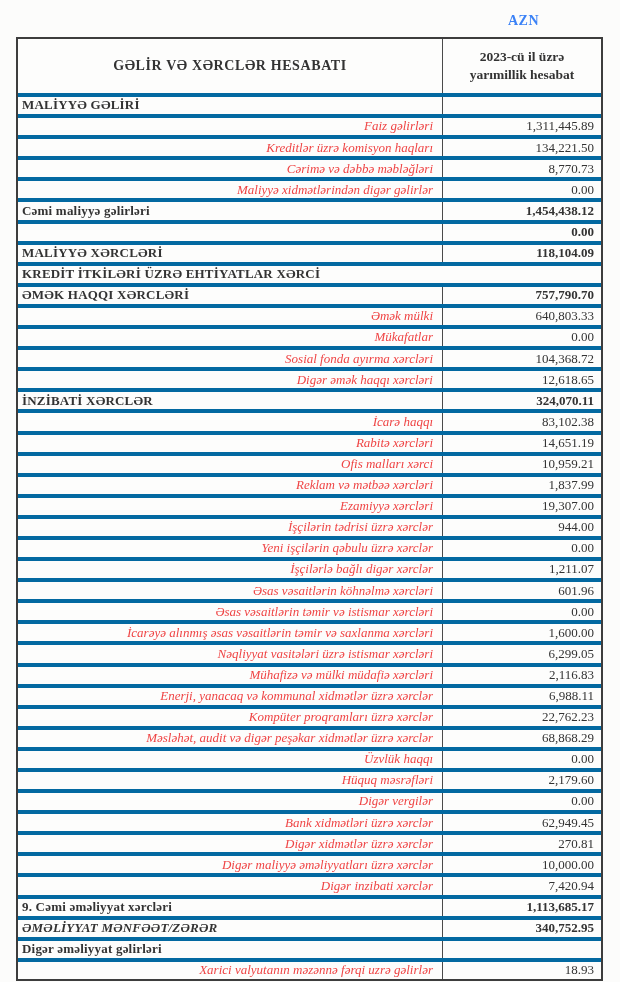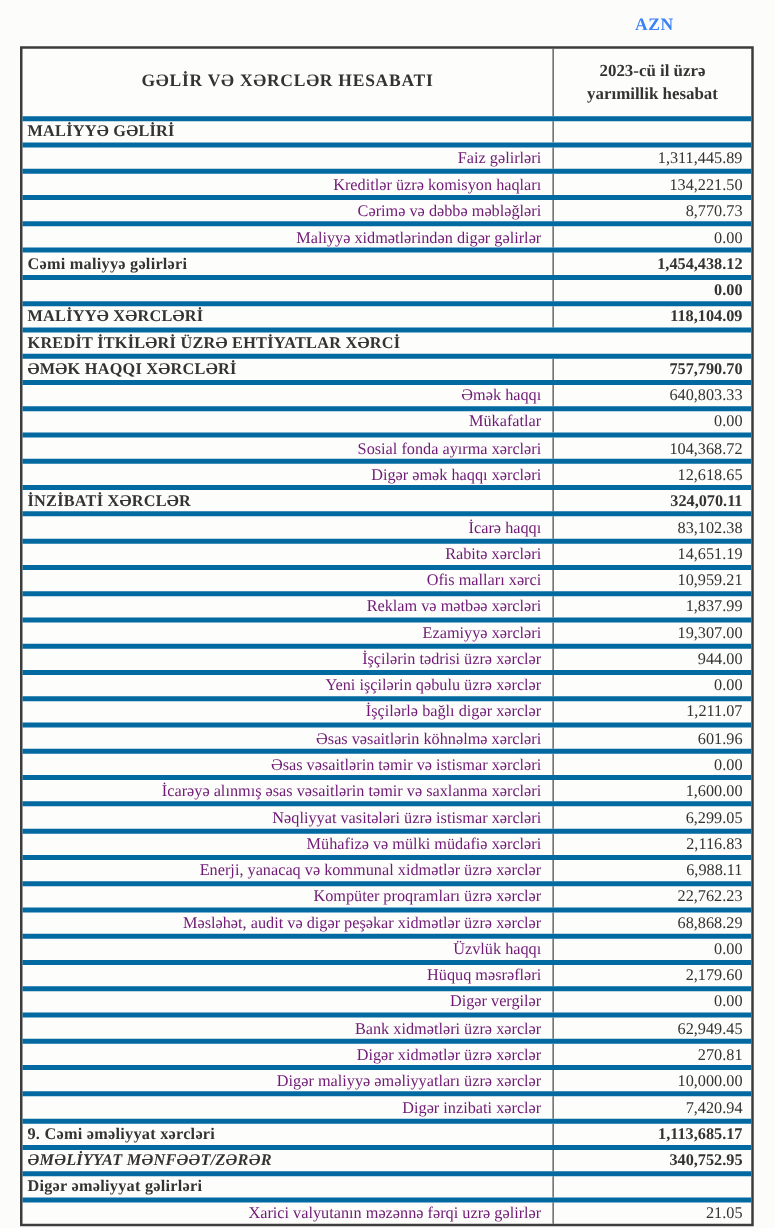--- a/index.html
+++ b/index.html
@@ -89,22 +89,23 @@
     text-align: center;
     font-weight: bold;
     font-size: 13.5px;
     padding: 0 20px;
     line-height: 1.35;
   }
   
   .row.detail .cell.label {
     justify-content: flex-end;
     text-align: center;
+    font-style: italic;
     padding-right: 9px;
-    color: #701a75;
+    color: #ef4444;
   }
   .row.section .cell.label,
   .row.total .cell.label {
     font-weight: bold;
     letter-spacing: 0.2px;
   }
   .row.section-italic .cell.label {
     font-weight: bold;
     font-style: italic;
     letter-spacing: 0.2px;
@@ -159,21 +160,21 @@
         <div class="cell value">118,104.09</div>
       </div>
       <div class="row section">
         <div class="cell label">KREDİT İTKİLƏRİ ÜZRƏ EHTİYATLAR XƏRCİ</div>
       </div>
       <div class="row section">
         <div class="cell label">ƏMƏK HAQQI XƏRCLƏRİ</div>
         <div class="cell value">757,790.70</div>
       </div>
       <div class="row detail">
-        <div class="cell label">Əmək haqqı</div>
+        <div class="cell label">Əmək mülki</div>
         <div class="cell value">640,803.33</div>
       </div>
       <div class="row detail">
         <div class="cell label">Mükafatlar</div>
         <div class="cell value">0.00</div>
       </div>
       <div class="row detail">
         <div class="cell label">Sosial fonda ayırma xərcləri</div>
         <div class="cell value">104,368.72</div>
       </div>
@@ -284,16 +285,16 @@
       <div class="row section-italic">
         <div class="cell label">ƏMƏLİYYAT MƏNFƏƏT/ZƏRƏR</div>
         <div class="cell value">340,752.95</div>
       </div>
       <div class="row total">
         <div class="cell label">Digər əməliyyat gəlirləri</div>
         <div class="cell value"></div>
       </div>
       <div class="row detail">
         <div class="cell label">Xarici valyutanın məzənnə fərqi uzrə gəlirlər</div>
-        <div class="cell value">21.05</div>
+        <div class="cell value">18.93</div>
       </div>
     </div>
 </div>
 
 </body></html>

